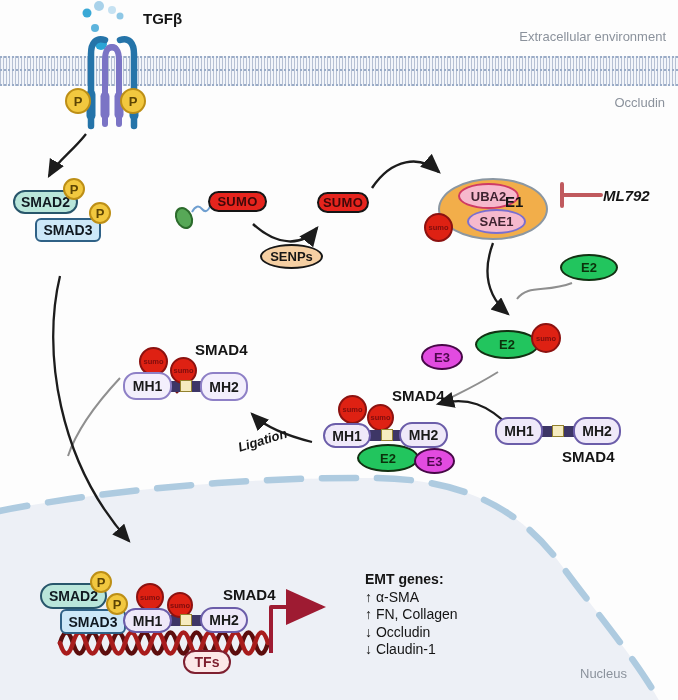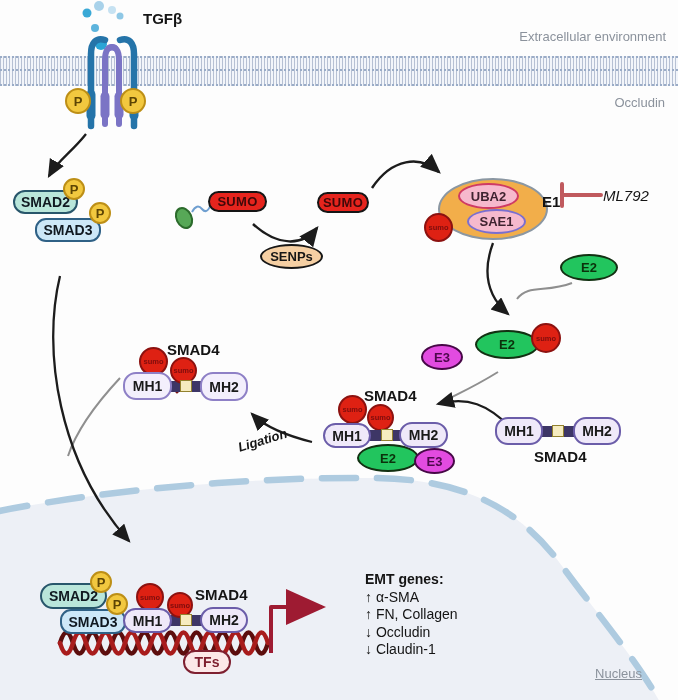--- a/index.html
+++ b/index.html
@@ -3,48 +3,48 @@
 <meta charset="utf-8">
 <style>
   html,body{margin:0;padding:0;background:#fff;}
   .canvas{position:relative;width:678px;height:700px;background:#fdfdfd;overflow:hidden;
           font-family:"Liberation Sans",sans-serif;}
   .lbl{position:absolute;color:#8b929c;font-size:13px;}
   .bold-lbl{position:absolute;font-weight:700;font-size:15px;color:#141414;white-space:nowrap;}
   .pill{position:absolute;display:flex;align-items:center;justify-content:center;
         font-weight:700;box-sizing:border-box;white-space:nowrap;}
   .smad2{background:#b9e6da;border:2px solid #28566b;color:#101820;font-size:14px;border-radius:13px;}
-  .smad3{background:#cde8f8;border:2px solid #2f6186;color:#101820;font-size:14px;border-radius:11px;}
+  .smad3{background:#cde8f8;border:2px solid #2f6186;color:#101820;font-size:14px;border-radius:6px;}
   .pcirc{background:#f2c83f;border:2px solid #bd8f16;color:#5d4504;font-size:13px;border-radius:50%;}
   .sumo-pill{background:#e6241d;border:2px solid #151515;color:#3f0909;font-size:13px;border-radius:11px;letter-spacing:.3px;}
   .sumo-sm{background:#de2113;border:2px solid #8c1210;color:#7e0d0d;font-size:7.5px;border-radius:50%;}
   .senps{background:#f5cfa3;border:2px solid #161616;color:#161616;font-size:13px;border-radius:50%;}
   .e1-ell{background:#f2ae4a;border:2.5px solid #8b97a2;border-radius:50%;}
   .uba2{background:#f6b9cd;border:2px solid #cf3a64;color:#3f2330;font-size:13px;border-radius:50%;}
   .sae1{background:#f6b9cd;border:2px solid #7a6fd0;color:#3f2330;font-size:13px;border-radius:50%;}
   .e2{background:#22c55e;border:2px solid #123112;color:#0b320b;font-size:13px;border-radius:50%;}
   .e3{background:#e24be0;border:2px solid #470847;color:#4c084c;font-size:13px;border-radius:50%;}
   .mh{background:#efe9f9;border:2px solid #6b5da9;color:#1a1a1a;font-size:14px;border-radius:13px;}
   .mh-light{background:#f3effc;border-color:#8e80c6;}
   .bar{position:absolute;background:#3d3666;}
   .sq{position:absolute;width:12px;height:12px;background:#f6ecc0;border:1.5px solid #93822f;box-sizing:border-box;}
   .tfs{background:#fce8e8;border:2px solid #7e2030;color:#7e2030;font-size:14px;border-radius:13px;}
   .membrane{position:absolute;left:0;top:56px;width:678px;height:30px;box-sizing:border-box;
     background-color:#f2f5fa;
     background-image:repeating-linear-gradient(90deg,rgba(122,140,172,.5) 0 1px,rgba(255,255,255,0) 1px 3px);
     border-top:2px dotted #9aacc7;border-bottom:2px dotted #9aacc7;z-index:1;}
   .membrane::after{content:"";position:absolute;left:0;top:11px;width:100%;border-top:2px dotted #9aacc7;}
   svg.art{position:absolute;left:0;top:0;z-index:2;pointer-events:none;}
-  .z3{z-index:3;} .z4{z-index:4;} .z5{z-index:5;}
+  .z3{z-index:3;} .z4{z-index:4;} .z5{z-index:5;margin-left:28px;}
   .emt-text{position:absolute;left:266px;top:566px;color:#9e1b32;font-weight:700;font-size:14px;line-height:15px;z-index:5;}
   .emt-genes{position:absolute;left:365px;top:571px;color:#141414;font-size:14px;line-height:17.5px;z-index:5;}
   .emt-genes .t{font-weight:700;}
   .ligation{position:absolute;left:237px;top:431px;width:62px;font-style:italic;font-weight:600;font-size:13px;
             color:#141414;transform:rotate(-17deg);z-index:5;}
-  .ml792{position:absolute;left:603px;top:187px;font-style:italic;font-weight:400;font-size:15px;color:#141414;z-index:5;}
+  .ml792{position:absolute;left:603px;top:187px;font-style:italic;font-weight:700;font-size:15px;color:#141414;z-index:5;}
 </style>
 </head>
 <body>
 
 <div class="canvas">
 
   <div class="membrane"></div>
 
   <svg class="art" width="678" height="700" viewBox="0 0 678 700">
     <defs>
@@ -109,21 +109,21 @@
     <g fill="none" stroke-linecap="round">
       <path d="M60,643 q6.5,-21 13,0 q6.5,21 13,0 q6.5,-21 13,0 q6.5,21 13,0 q6.5,-21 13,0 q6.5,21 13,0 q6.5,-21 13,0 q6.5,21 13,0 q6.5,-21 13,0 q6.5,21 13,0 q6.5,-21 13,0 q6.5,21 13,0 q6.5,-21 13,0 q6.5,21 13,0 q6.5,-21 13,0 q6.5,21 13,0" stroke="#5c0d0d" stroke-width="4.5"></path>
       <path d="M60,643 q6.5,21 13,0 q6.5,-21 13,0 q6.5,21 13,0 q6.5,-21 13,0 q6.5,21 13,0 q6.5,-21 13,0 q6.5,21 13,0 q6.5,-21 13,0 q6.5,21 13,0 q6.5,-21 13,0 q6.5,21 13,0 q6.5,-21 13,0 q6.5,21 13,0 q6.5,-21 13,0 q6.5,21 13,0 q6.5,-21 13,0" stroke="#a81c1c" stroke-width="4.5"></path>
     </g>
 
     <path d="M271,653 L271,607 L322,607" fill="none" stroke="#9e1b32" stroke-width="4" stroke-linejoin="round" marker-end="url(#mR)"></path>
   </svg>
 
   <div class="lbl" style="left:518px;top:29px;width:148px;text-align:right;">Extracellular environment</div>
   <div class="lbl" style="left:603px;top:95px;width:62px;text-align:right;">Occludin</div>
-  <div class="lbl" style="left:580px;top:666px;width:62px;text-align:right;z-index:5;text-decoration:underline;">Nucleus</div>
+  <div class="lbl" style="left:580px;top:666px;width:62px;z-index:5;">Nucleus</div>
   <div class="bold-lbl" style="left:143px;top:10px;">TGFβ</div>
 
   <div class="pill pcirc z4" style="left:65px;top:88px;width:26px;height:26px;">
       <span>P</span>
     </div>
   <div class="pill pcirc z4" style="left:120px;top:88px;width:26px;height:26px;">
       <span>P</span>
     </div>
 
   <div class="pill smad2 z3" style="left:13px;top:190px;width:65px;height:24px;">
@@ -149,21 +149,21 @@
       <span>SENPs</span>
     </div>
 
   <div class="pill e1-ell z3" style="left:438px;top:178px;width:110px;height:62px;"></div>
   <div class="pill uba2 z4" style="left:458px;top:183px;width:61px;height:26px;">
       <span>UBA2</span>
     </div>
   <div class="pill sae1 z4" style="left:467px;top:209px;width:59px;height:25px;">
       <span>SAE1</span>
     </div>
-  <div class="bold-lbl z4" style="left:542px;top:193px;">E1</div>
+  <div class="bold-lbl z4" style="left:505px;top:193px;">E1</div>
   <div class="pill sumo-sm z4" style="left:424px;top:213px;width:29px;height:29px;">
       <span>sumo</span>
     </div>
   <div class="ml792">ML792</div>
 
   <div class="pill e2 z3" style="left:560px;top:254px;width:58px;height:27px;">
       <span>E2</span>
     </div>
   <div class="pill e2 z3" style="left:475px;top:330px;width:64px;height:29px;">
       <span>E2</span>

